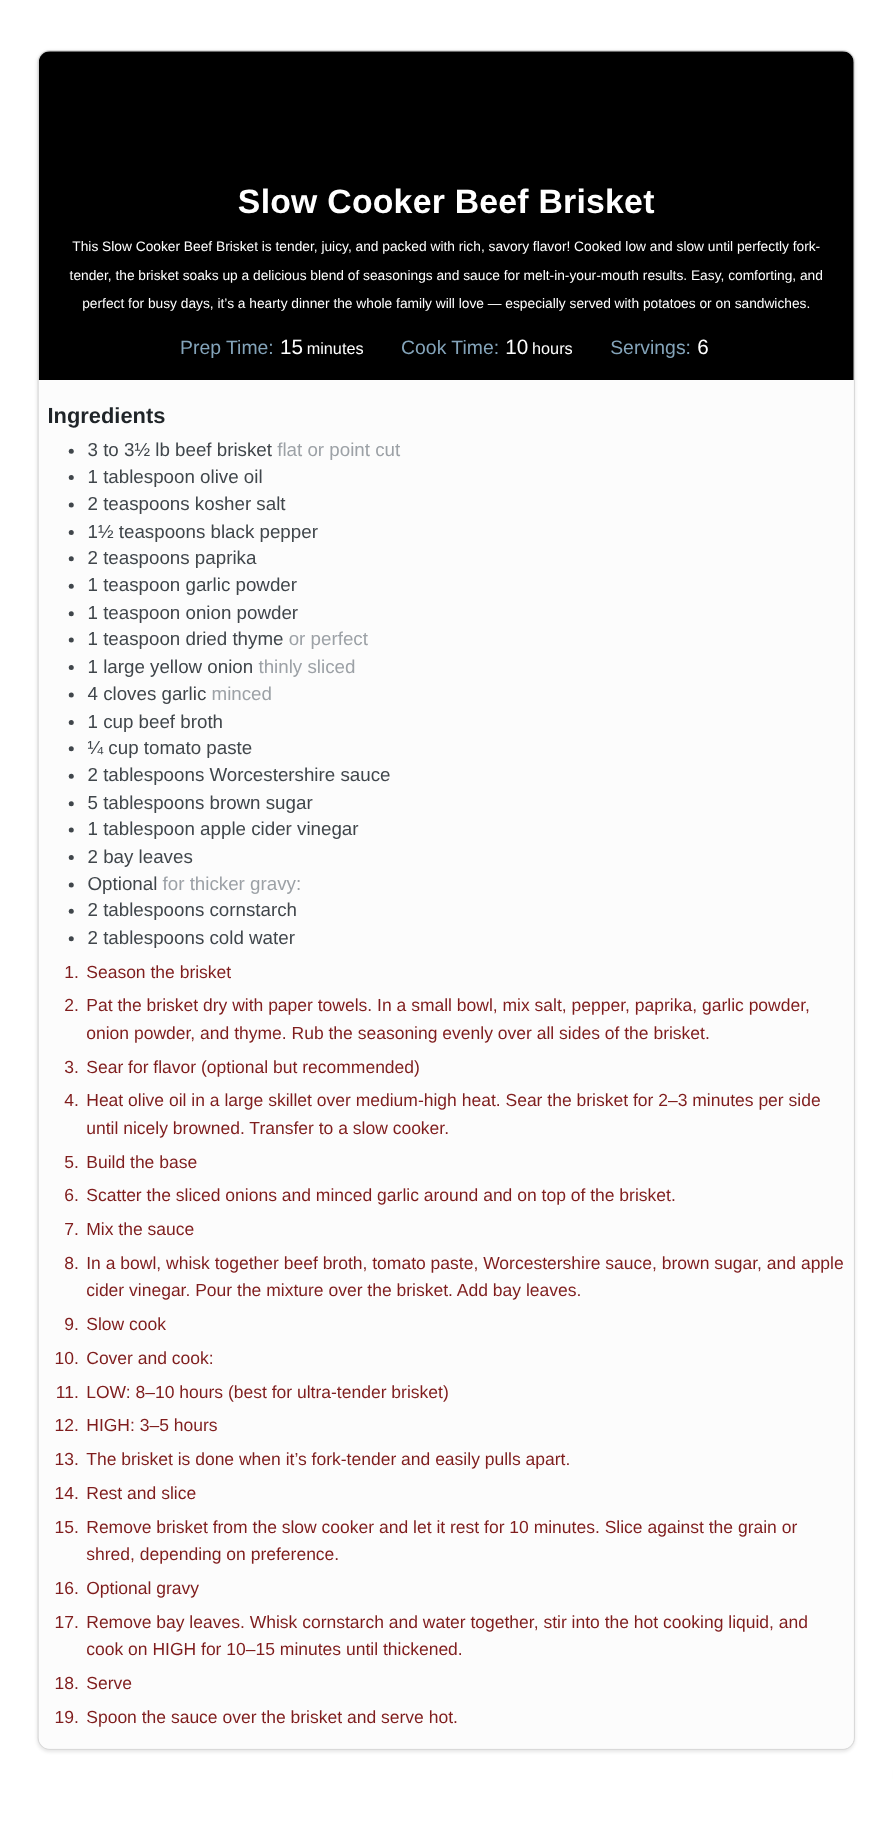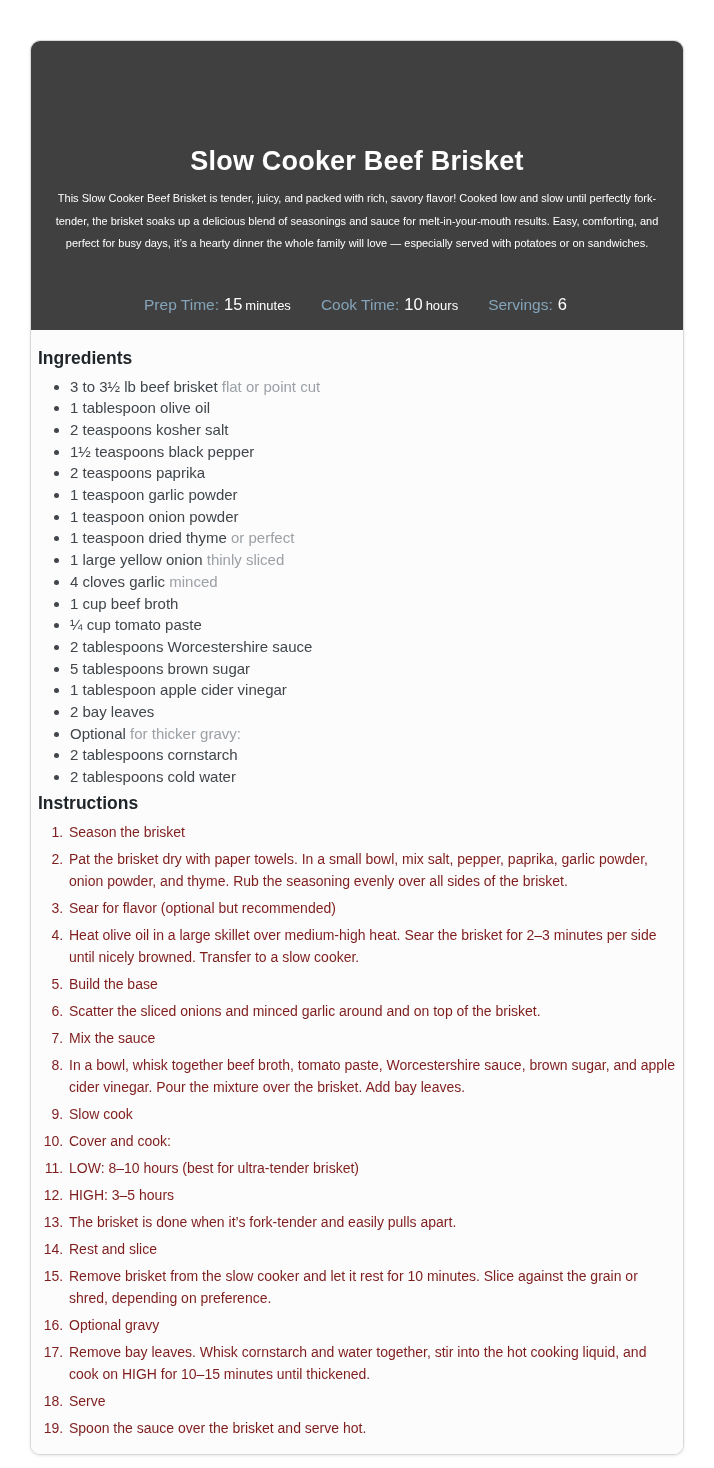--- a/index.html
+++ b/index.html
@@ -12,40 +12,40 @@
   .page { padding: 40px 30px 16px 30px; }
   .card {
     border: 1px solid #d9d9d9;
     border-radius: 10px;
     background: #fcfcfc;
     overflow: hidden;
     box-shadow: 0 1px 3px rgba(0,0,0,0.10);
   }
   
   .hero {
-    background: #404040;
+    background: #000000;
     color: #ffffff;
     text-align: center;
     padding: 103px 16px 16px 16px;
   }
   .hero h1 {
     margin: 0;
     font-size: 27px;
     line-height: 34px;
     font-weight: 700;
     letter-spacing: 0.2px;
   }
   .hero .desc {
     margin: 9px 6px 0 6px;
     font-size: 11px;
     line-height: 22.5px;
     font-weight: 400;
   }
   .meta {
-    margin-top: 40px;
+    margin-top: 14px;
     display: flex;
     justify-content: center;
     align-items: center;
     gap: 30px;
   }
   .meta-item { white-space: nowrap; }
   .meta-label {
     color: #84a4ba;
     font-size: 15.5px;
   }
@@ -128,21 +128,20 @@
           <li class="ing-item"><span class="ing-text">¼ cup tomato paste</span></li>
           <li class="ing-item"><span class="ing-text">2 tablespoons Worcestershire sauce</span></li>
           <li class="ing-item"><span class="ing-text">5 tablespoons brown sugar</span></li>
           <li class="ing-item"><span class="ing-text">1 tablespoon apple cider vinegar</span></li>
           <li class="ing-item"><span class="ing-text">2 bay leaves</span></li>
           <li class="ing-item"><span class="ing-text">Optional</span><span class="ing-note"> for thicker gravy:</span></li>
           <li class="ing-item"><span class="ing-text">2 tablespoons cornstarch</span></li>
           <li class="ing-item"><span class="ing-text">2 tablespoons cold water</span></li>
         </ul>
 
-      <h2>Instructions</h2>
       <ol class="instructions" id="instructions-list">
           <li class="step-item">Season the brisket</li>
           <li class="step-item">Pat the brisket dry with paper towels. In a small bowl, mix salt, pepper, paprika, garlic powder, onion powder, and thyme. Rub the seasoning evenly over all sides of the brisket.</li>
           <li class="step-item">Sear for flavor (optional but recommended)</li>
           <li class="step-item">Heat olive oil in a large skillet over medium-high heat. Sear the brisket for 2–3 minutes per side until nicely browned. Transfer to a slow cooker.</li>
           <li class="step-item">Build the base</li>
           <li class="step-item">Scatter the sliced onions and minced garlic around and on top of the brisket.</li>
           <li class="step-item">Mix the sauce</li>
           <li class="step-item">In a bowl, whisk together beef broth, tomato paste, Worcestershire sauce, brown sugar, and apple cider vinegar. Pour the mixture over the brisket. Add bay leaves.</li>
           <li class="step-item">Slow cook</li>

